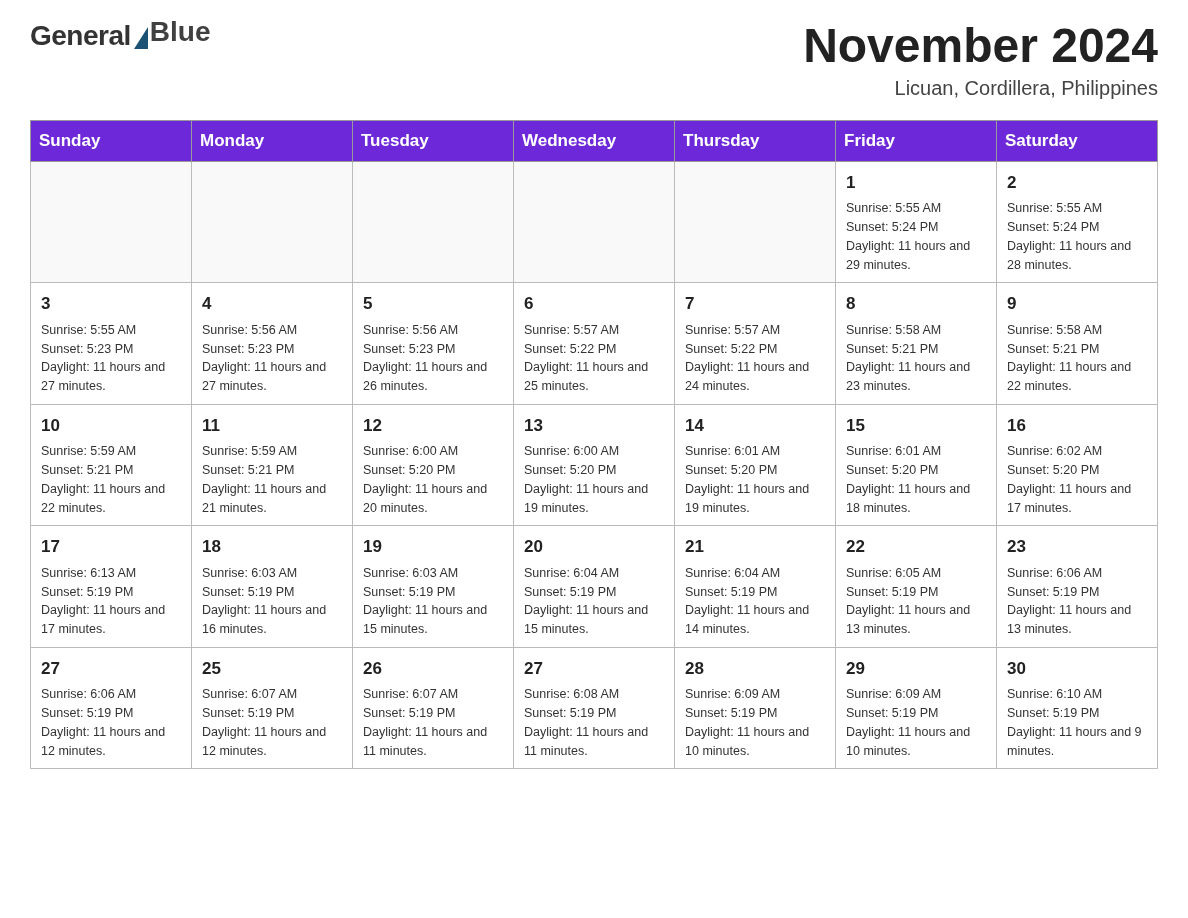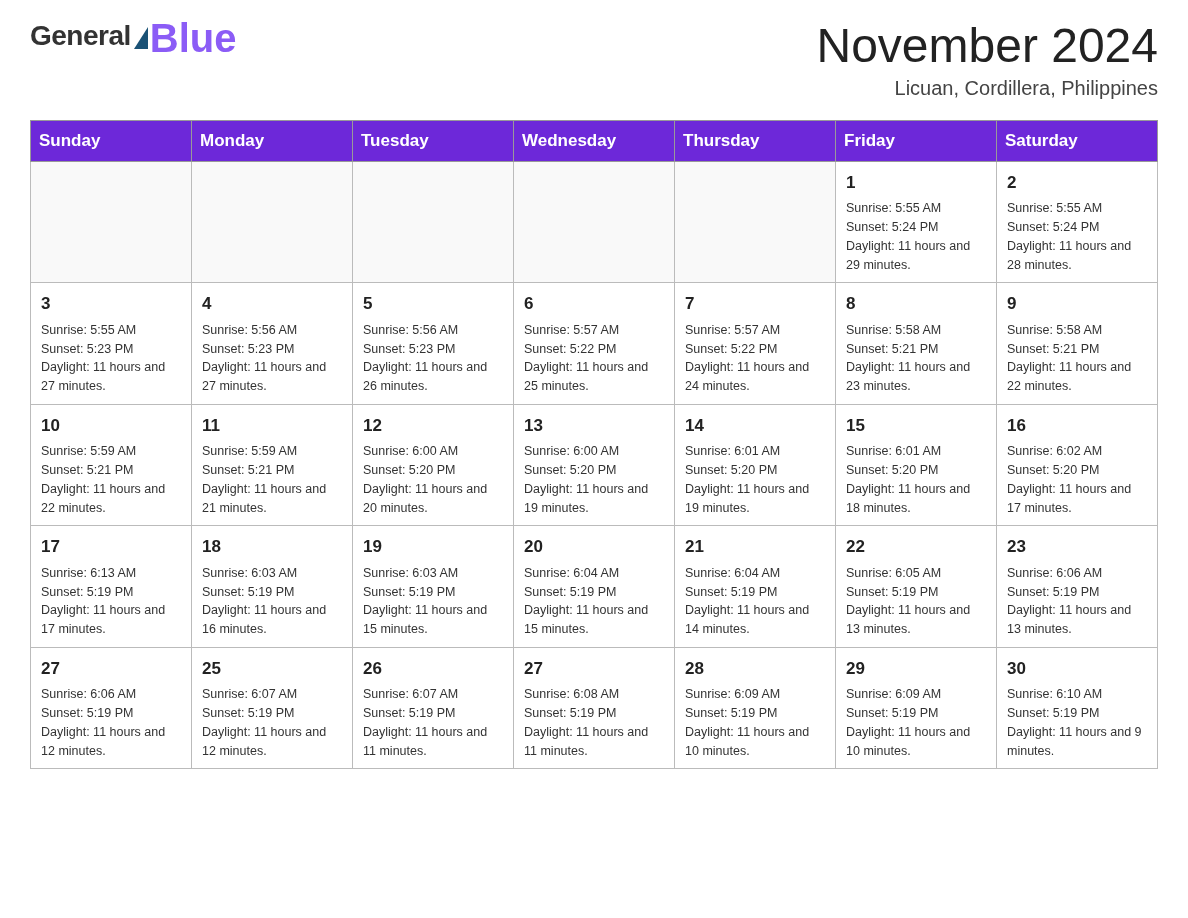--- a/index.html
+++ b/index.html
@@ -45,21 +45,21 @@
       margin-left: 3px;
       margin-top: 4px;
     }
 
     .header-right {
       text-align: right;
     }
 
     .month-year {
       font-size: 48px;
-      font-weight: normal;
+      font-weight: bold;
       color: #222;
       line-height: 1.1;
       margin-left: 44px;
     }
 
     .location {
       font-size: 20px;
       color: #444;
       margin-top: 4px;
     }
@@ -112,23 +112,23 @@
 
     
     .logo-bottom {
       display: flex;
       align-items: center;
       margin-top: -4px;
       margin-left: 2px;
     }
 
     .logo-blue-text {
-      font-size: 40px;
-      font-weight: bold;
-      color: #8b5cf6;
+      font-size: 28px;
+      font-weight: bold;
+      color: #404040;
     }
   </style>
 </head>
 <body>
 
 <div class="header">
   <div class="logo">
     <div class="logo-top">
       <span class="logo-general">General</span>
       <div class="logo-triangle"></div>

